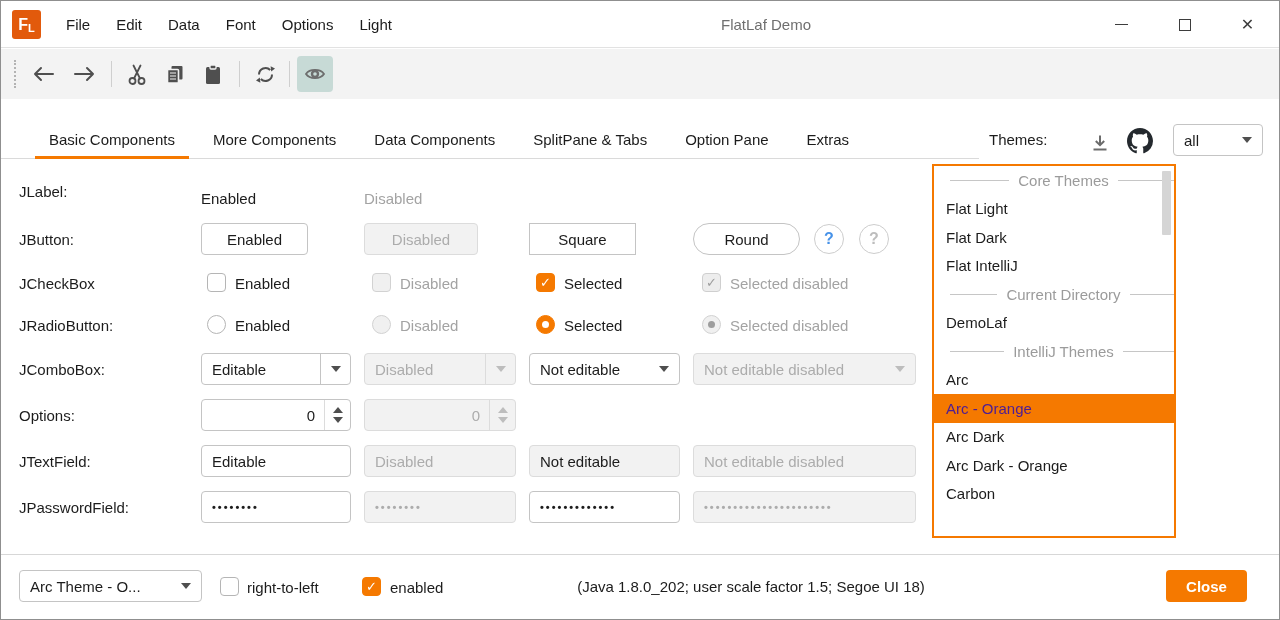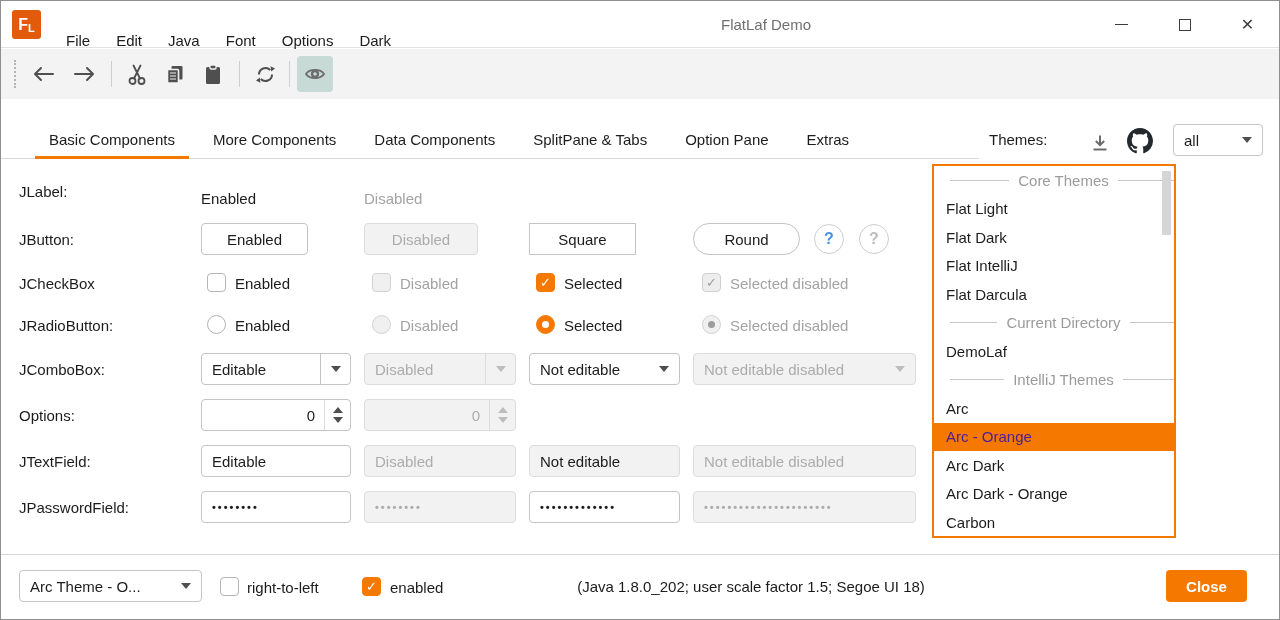--- a/index.html
+++ b/index.html
@@ -14,21 +14,21 @@
   }
   *{margin:0;padding:0;box-sizing:border-box;}
   body{font-family:"Liberation Sans","DejaVu Sans",sans-serif;background:#ddd;}
   .win{position:relative;width:1280px;height:620px;background:#fff;border:1px solid #8f8f8f;overflow:hidden;color:var(--text);font-size:15px;}
   .abs{position:absolute;}
 
   
   .titlebar{position:absolute;left:0;top:0;width:100%;height:47px;background:#fff;border-bottom:1px solid #e2e2e2;}
   .logo{position:absolute;left:11px;top:9px;width:29px;height:29px;background:var(--logo-orange);border-radius:3px;color:#fff;display:flex;align-items:center;justify-content:center;font-weight:bold;font-size:16px;}
   .logo small{font-size:11px;margin-top:6px;font-weight:bold;}
-  .menubar{position:absolute;left:52px;top:0;height:63px;display:flex;align-items:flex-end;}
+  .menubar{position:absolute;left:52px;top:0;height:63px;display:flex;align-items:flex-start;}
   .menu-item{padding:0 13px;height:47px;display:flex;align-items:center;cursor:default;}
   .win-title{position:absolute;left:700px;top:0;width:130px;height:47px;display:flex;align-items:center;justify-content:center;color:#6f6f6f;}
   .win-controls{position:absolute;right:0;top:0;height:47px;display:flex;}
   .wc{width:63px;height:47px;display:flex;align-items:center;justify-content:center;color:#3d3d3d;}
   .min-glyph{display:block;width:13px;height:0;border-top:1px solid #3d3d3d;}
   .max-glyph{display:block;width:12px;height:12px;border:1px solid #3d3d3d;}
   .close-glyph{font-size:16px;line-height:1;}
 
   
   .toolbar{position:absolute;left:0;top:48px;width:100%;height:50px;background:#f3f3f3;}
@@ -109,24 +109,24 @@
 <div class="win">
 
   <div class="titlebar">
     <div class="logo">
         <span>F</span>
         <small>L</small>
       </div>
     <div class="menubar">
       <div class="menu-item">File</div>
       <div class="menu-item">Edit</div>
-      <div class="menu-item">Java</div>
+      <div class="menu-item">Data</div>
       <div class="menu-item">Font</div>
       <div class="menu-item">Options</div>
-      <div class="menu-item">Dark</div>
+      <div class="menu-item">Light</div>
     </div>
     <div class="win-title">FlatLaf Demo</div>
     <div class="win-controls">
       <div class="wc">
           <span class="min-glyph"></span>
         </div>
       <div class="wc">
           <span class="max-glyph"></span>
         </div>
       <div class="wc">
@@ -212,21 +212,20 @@
     <span class="arrow-dn"></span>
   </div>
 
   <div class="theme-list">
     <div class="tsep-item">
         <span>Core Themes</span>
       </div>
     <div class="titem">Flat Light</div>
     <div class="titem">Flat Dark</div>
     <div class="titem">Flat IntelliJ</div>
-    <div class="titem">Flat Darcula</div>
     <div class="tsep-item">
         <span>Current Directory</span>
       </div>
     <div class="titem">DemoLaf</div>
     <div class="tsep-item">
         <span>IntelliJ Themes</span>
       </div>
     <div class="titem">Arc</div>
     <div class="titem sel">Arc - Orange</div>
     <div class="titem">Arc Dark</div>

